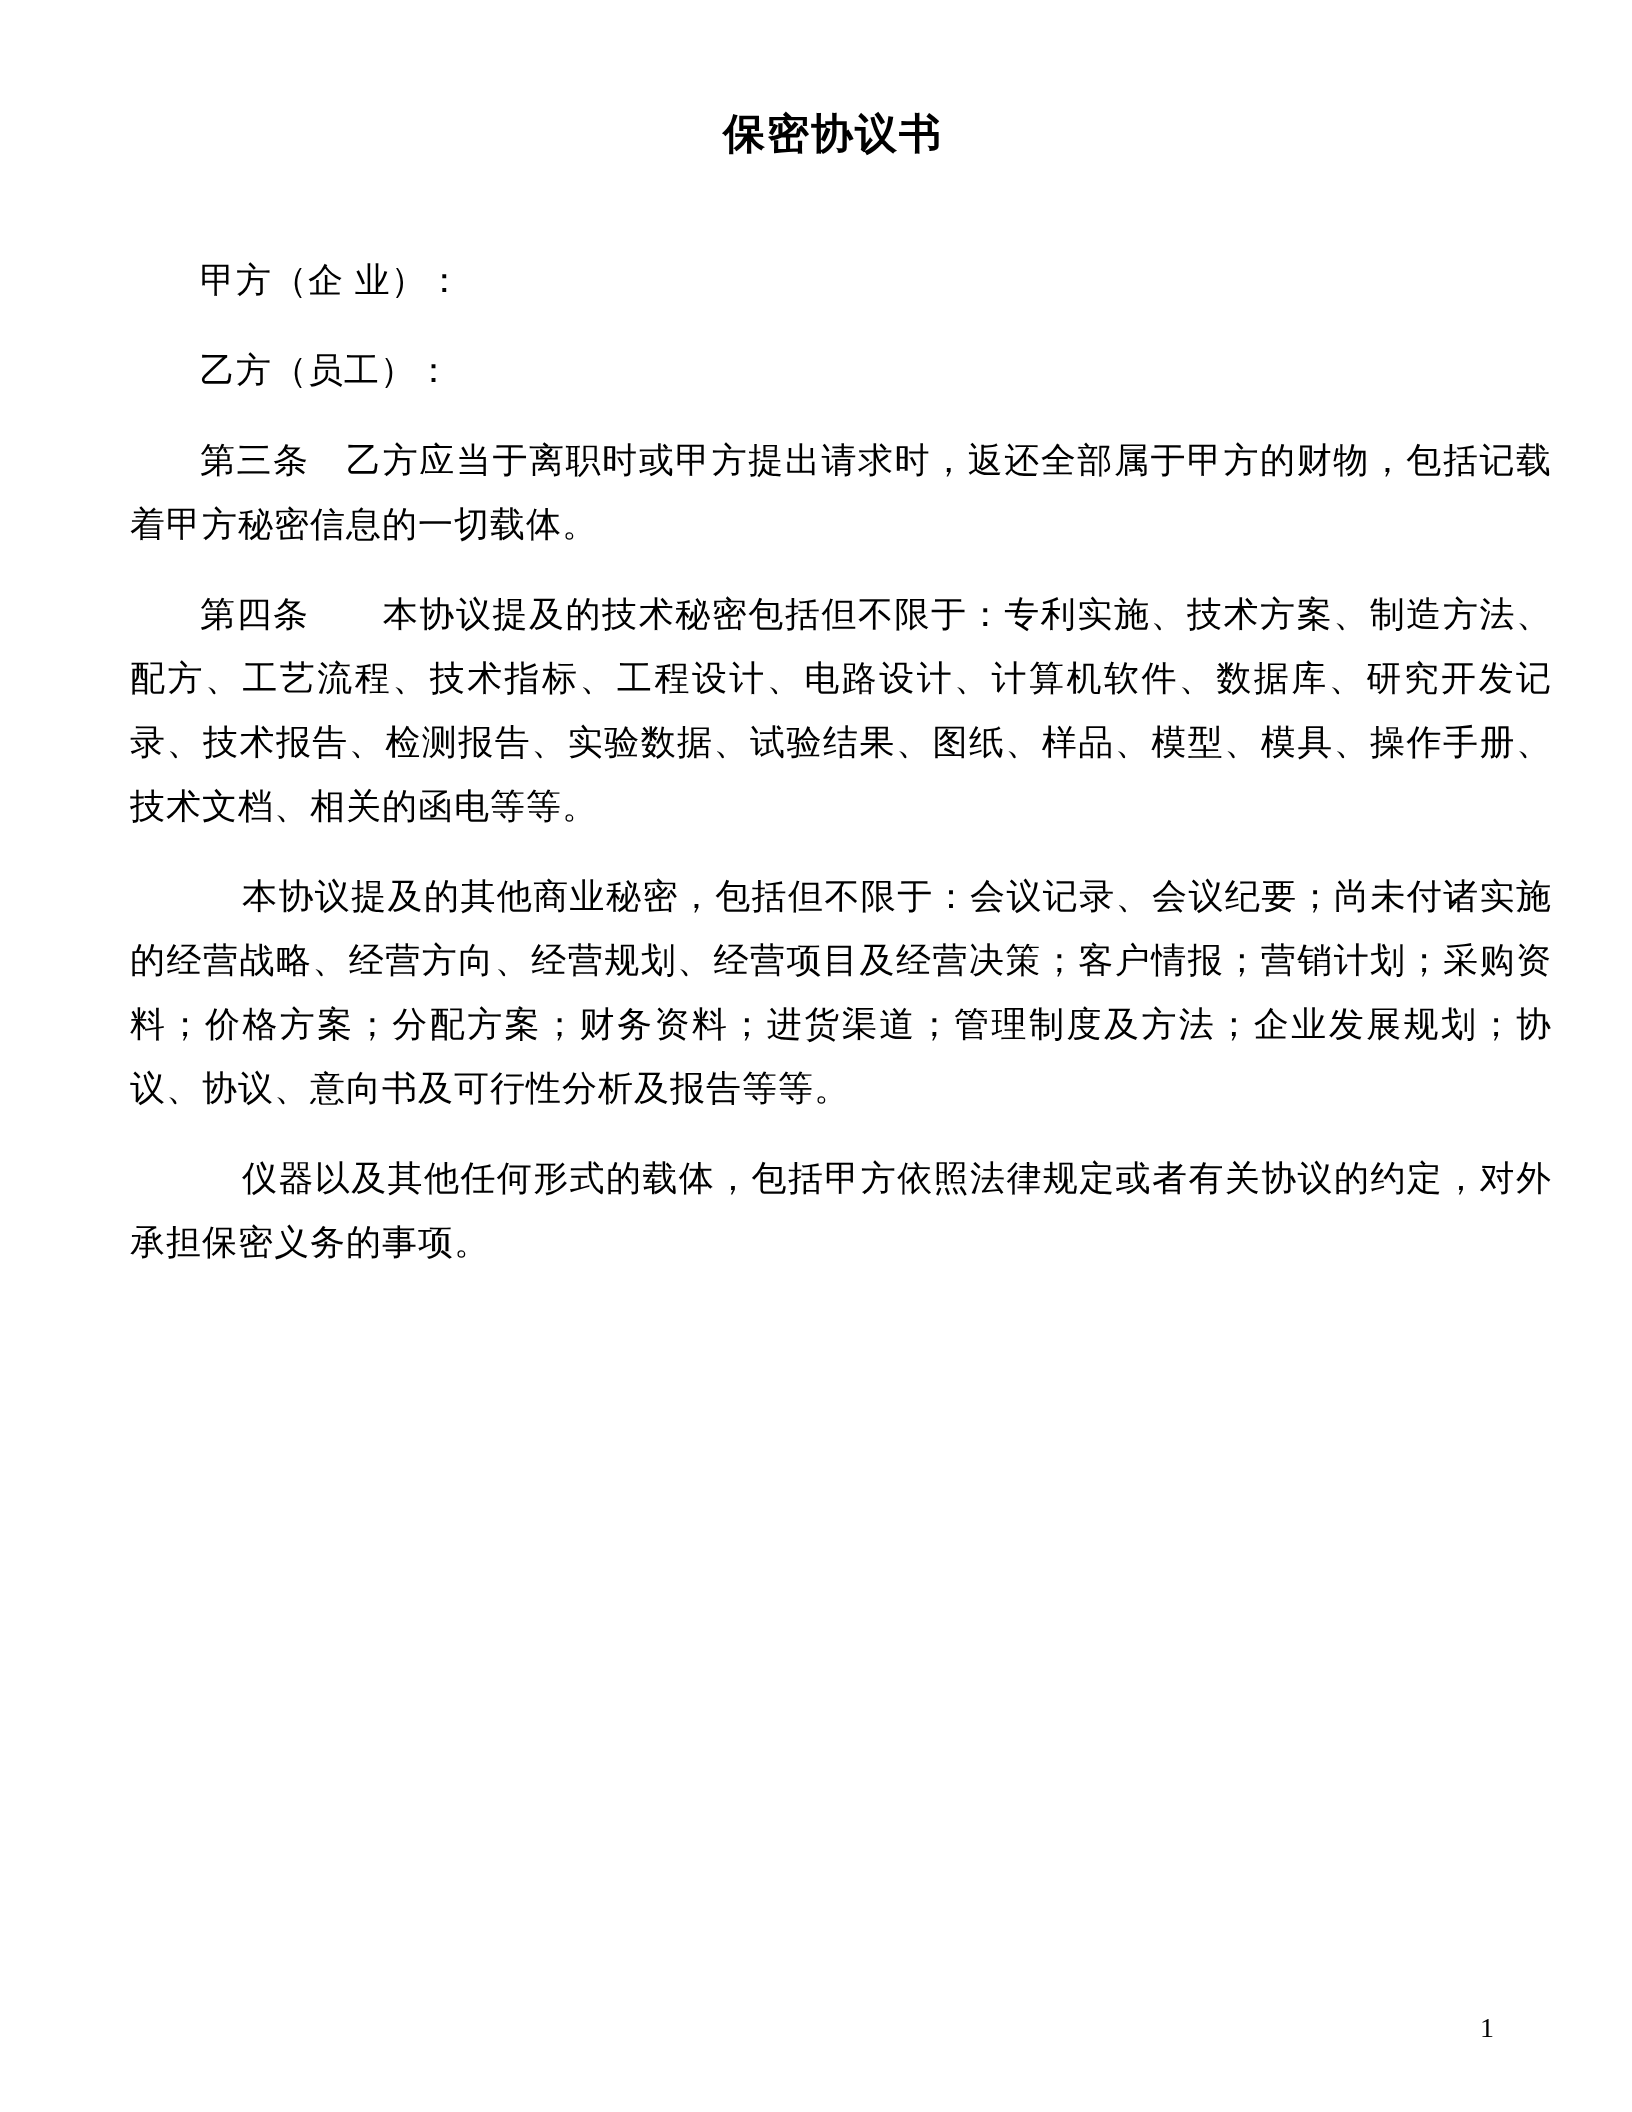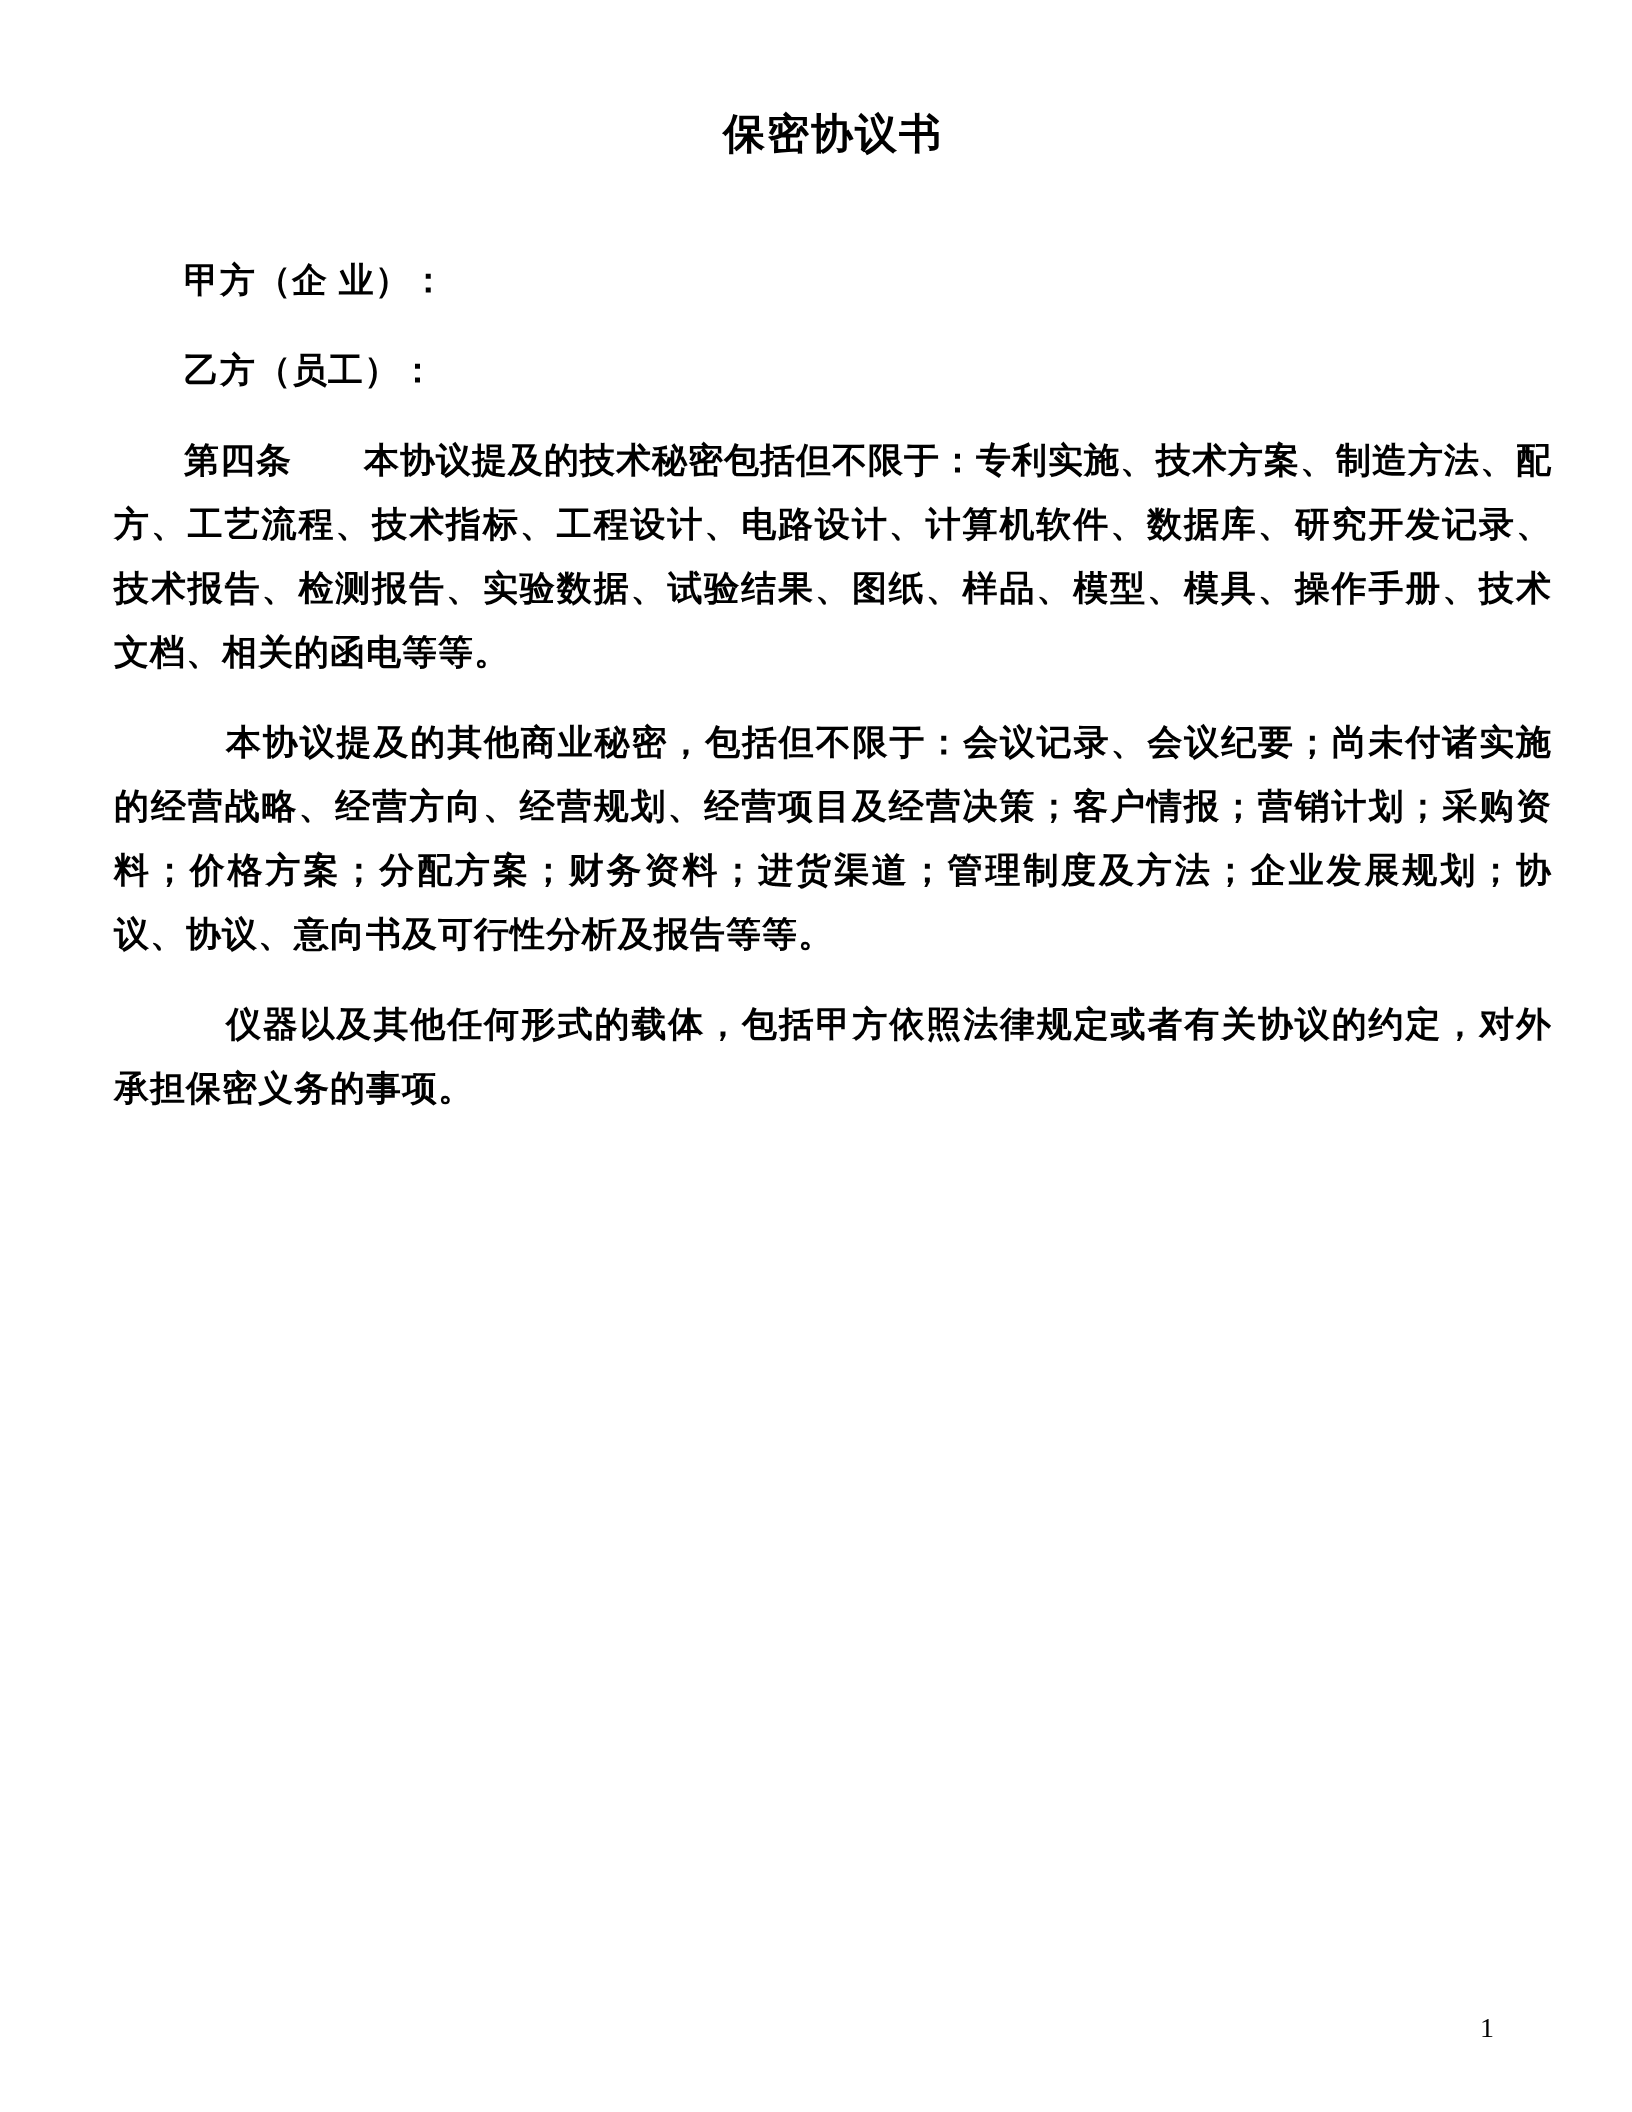--- a/index.html
+++ b/index.html
@@ -20,25 +20,25 @@
   }
   .doc-title {
     text-align: center;
     font-size: 42px;
     font-weight: bold;
     letter-spacing: 2px;
     margin: 0 0 86px 0;
   }
   .doc-body p {
     font-size: 35px;
-    font-weight: bold;
+    font-weight: normal;
     line-height: 64px;
     letter-spacing: 1px;
     text-align: justify;
-    margin: 0 0 26px 0;
+    margin: 0 0 26px 16px;
   }
   .indent-2 {
     text-indent: 2em;
   }
   .indent-35 {
     text-indent: 3.2em;
   }
   .page-number {
     position: absolute;
     right: 138px;
@@ -57,20 +57,21 @@
   <h1 class="doc-title">保密协议书</h1>
 
   <div class="doc-body">
 
     <p class="indent-2">甲方（企 业）：</p>
 
     <p class="indent-2">乙方（员工）：</p>
 
 
 
+    <p class="indent-2">第三条　乙方应当于离职时或甲方提出请求时，返还全部属于甲方的财物，包括记载着甲方秘密信息的一切载体。</p>
 
     <p class="indent-2">第四条　　本协议提及的技术秘密包括但不限于：专利实施、技术方案、制造方法、配方、工艺流程、技术指标、工程设计、电路设计、计算机软件、数据库、研究开发记录、技术报告、检测报告、实验数据、试验结果、图纸、样品、模型、模具、操作手册、技术文档、相关的函电等等。</p>
 
     <p class="indent-35">本协议提及的其他商业秘密，包括但不限于：会议记录、会议纪要；尚未付诸实施的经营战略、经营方向、经营规划、经营项目及经营决策；客户情报；营销计划；采购资料；价格方案；分配方案；财务资料；进货渠道；管理制度及方法；企业发展规划；协议、协议、意向书及可行性分析及报告等等。</p>
 
     <p class="indent-35">仪器以及其他任何形式的载体，包括甲方依照法律规定或者有关协议的约定，对外承担保密义务的事项。</p>
 
   </div>
 
   <div class="page-number">1</div>

